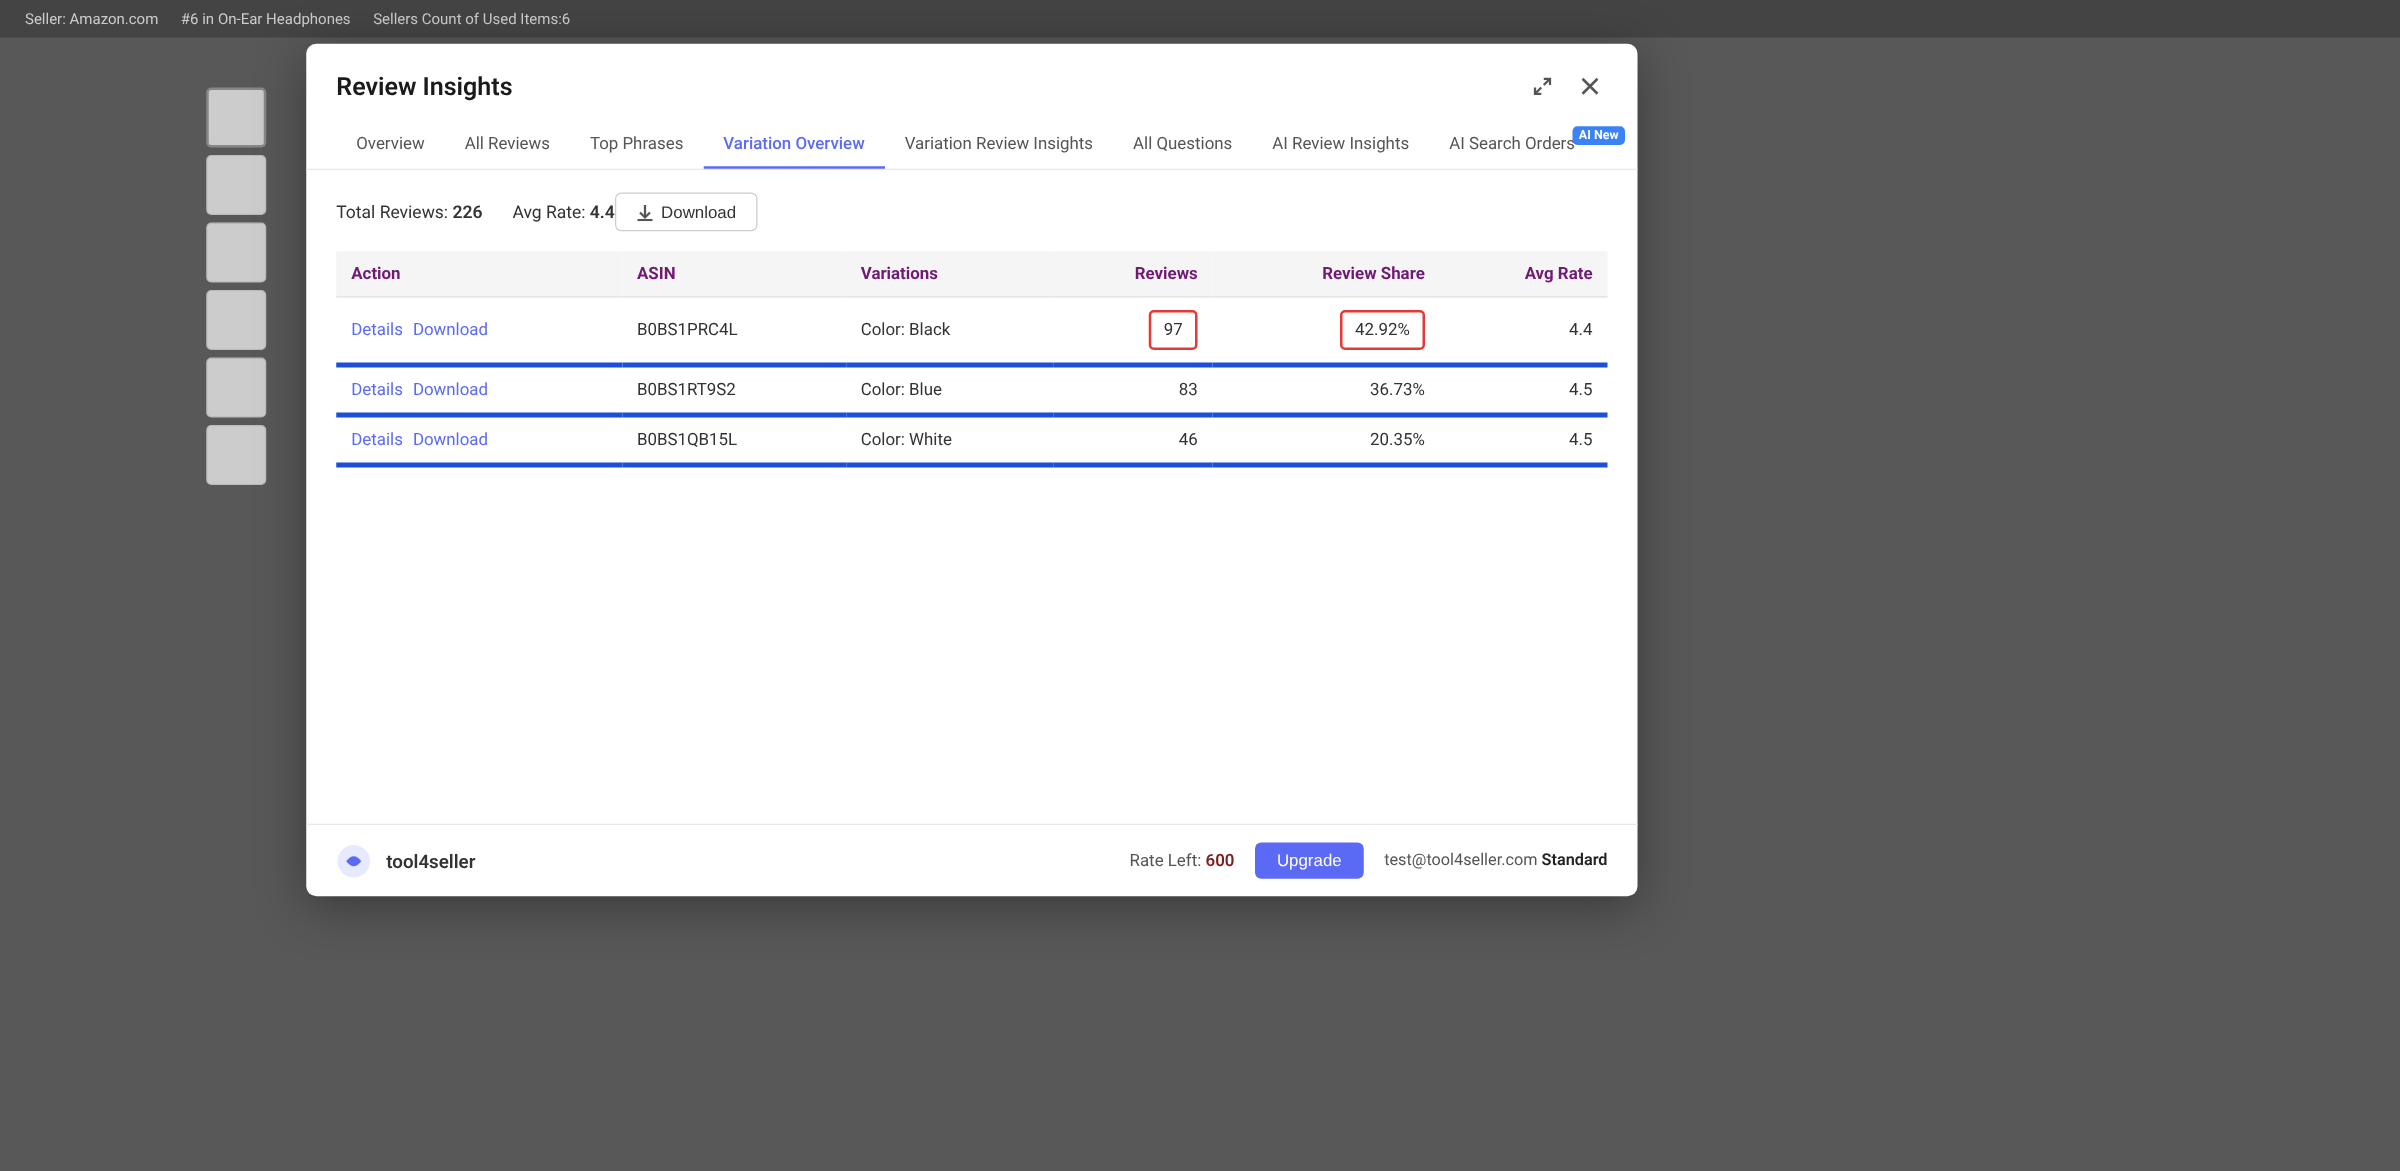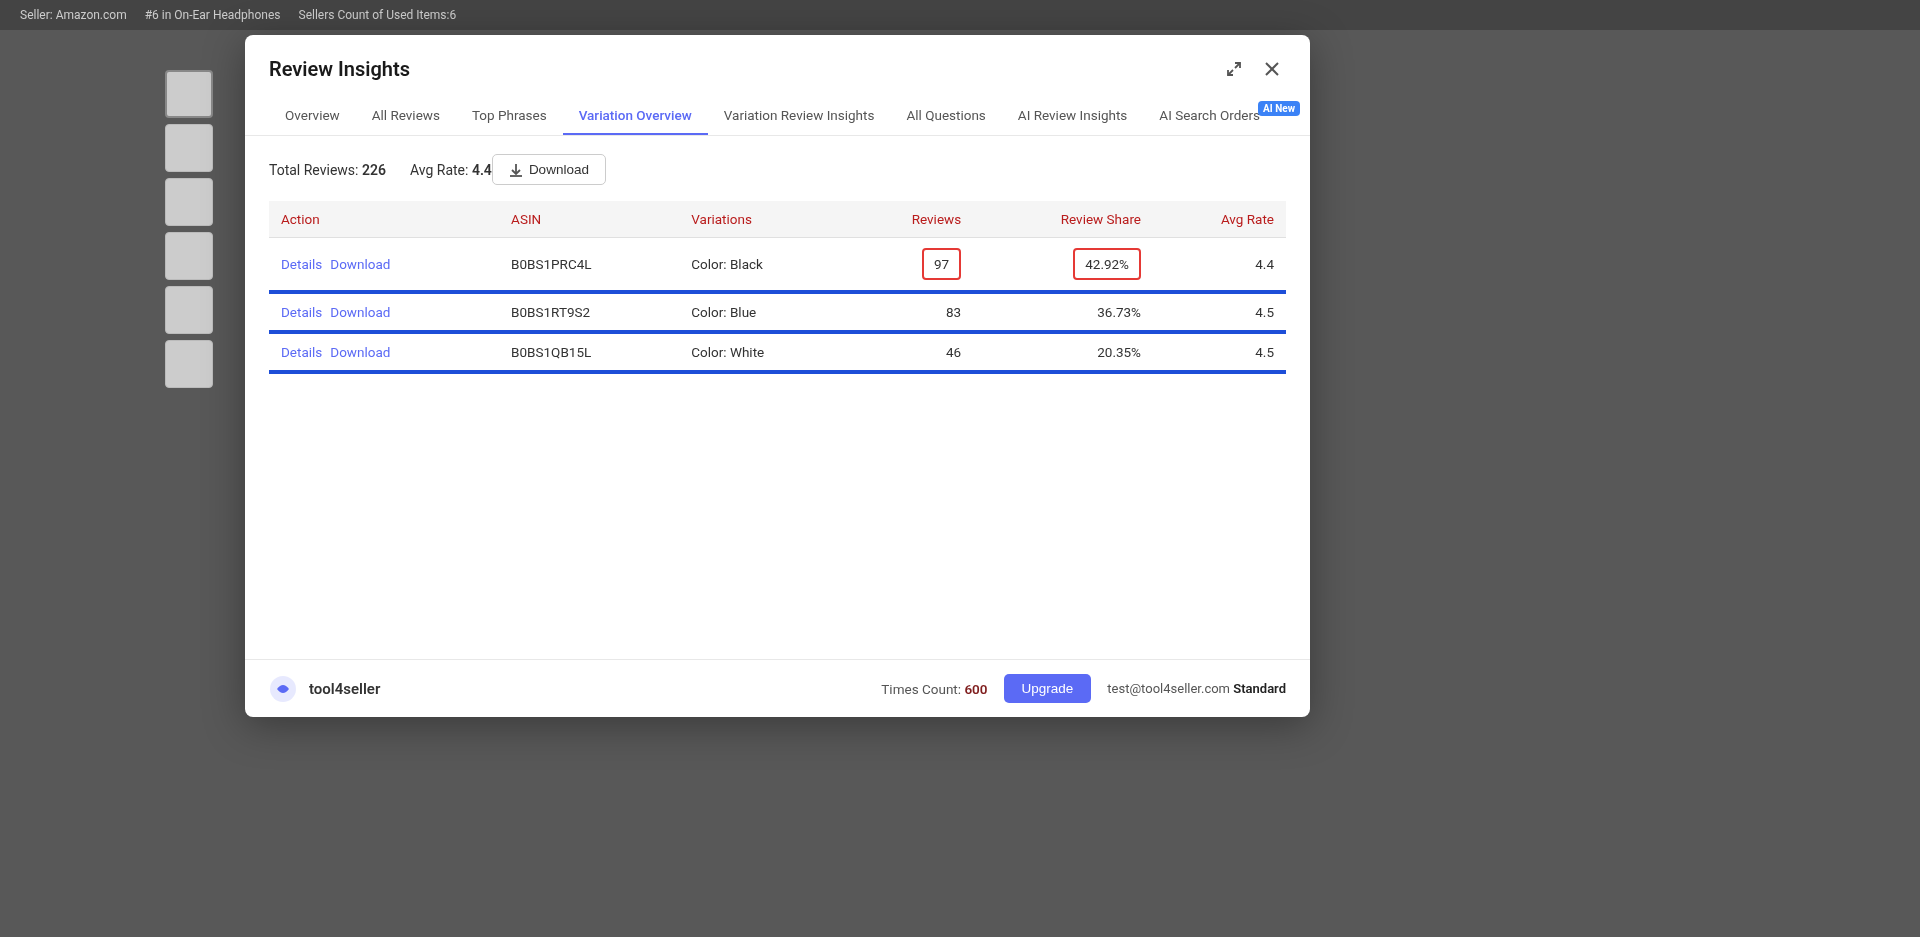--- a/index.html
+++ b/index.html
@@ -150,22 +150,22 @@
       font-size: 13.5px;
     }
 
     .data-table thead tr {
       background: #f5f5f5;
     }
 
     .data-table th {
       padding: 10px 12px;
       text-align: left;
-      font-weight: 400;
-      color: #b91c1c;
+      font-weight: 700;
+      color: #701a75;
       border-bottom: 1px solid #e0e0e0;
     }
 
     .data-table th.right, .data-table td.right {
       text-align: right;
     }
 
     .data-table td {
       padding: 10px 12px;
       border-bottom: 4px solid #1d4ed8;
@@ -449,21 +449,21 @@
   <div class="modal-footer">
     <div class="brand-logo">
       <svg class="brand-icon" width="28" height="28" viewBox="0 0 28 28">
         <circle cx="14" cy="14" r="13" fill="#5b6af5" opacity="0.15"></circle>
         <path d="M8 14 Q14 6 20 14 Q14 22 8 14Z" fill="#5b6af5"></path>
       </svg>
       <span class="brand-name">tool4seller</span>
     </div>
     <div class="footer-right">
       <span class="times-left">
-        <span>Times Count:</span>
+        <span>Rate Left:</span>
         <span class="times-number">600</span>
       </span>
       <button class="upgrade-btn">Upgrade</button>
       <span class="user-info">
         <span>test@tool4seller.com</span>
         <strong>Standard</strong>
       </span>
     </div>
   </div>
 </div>

